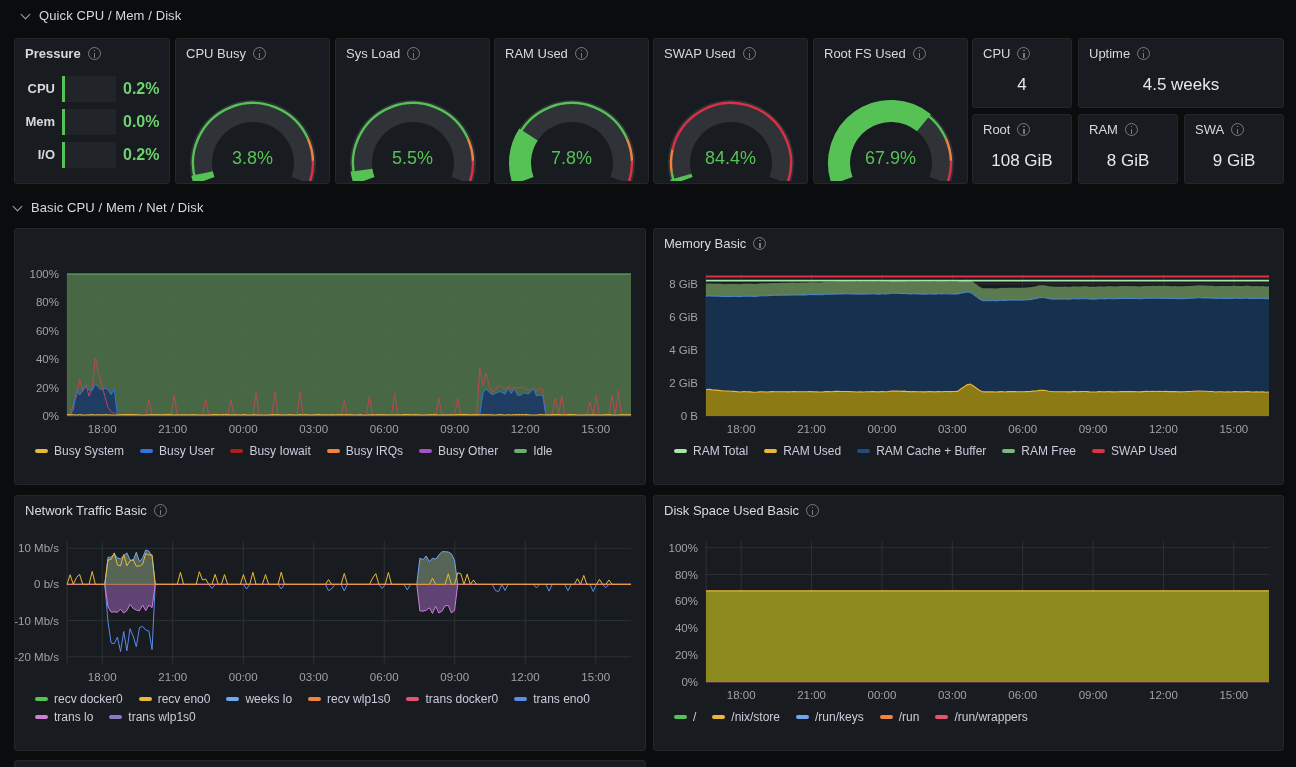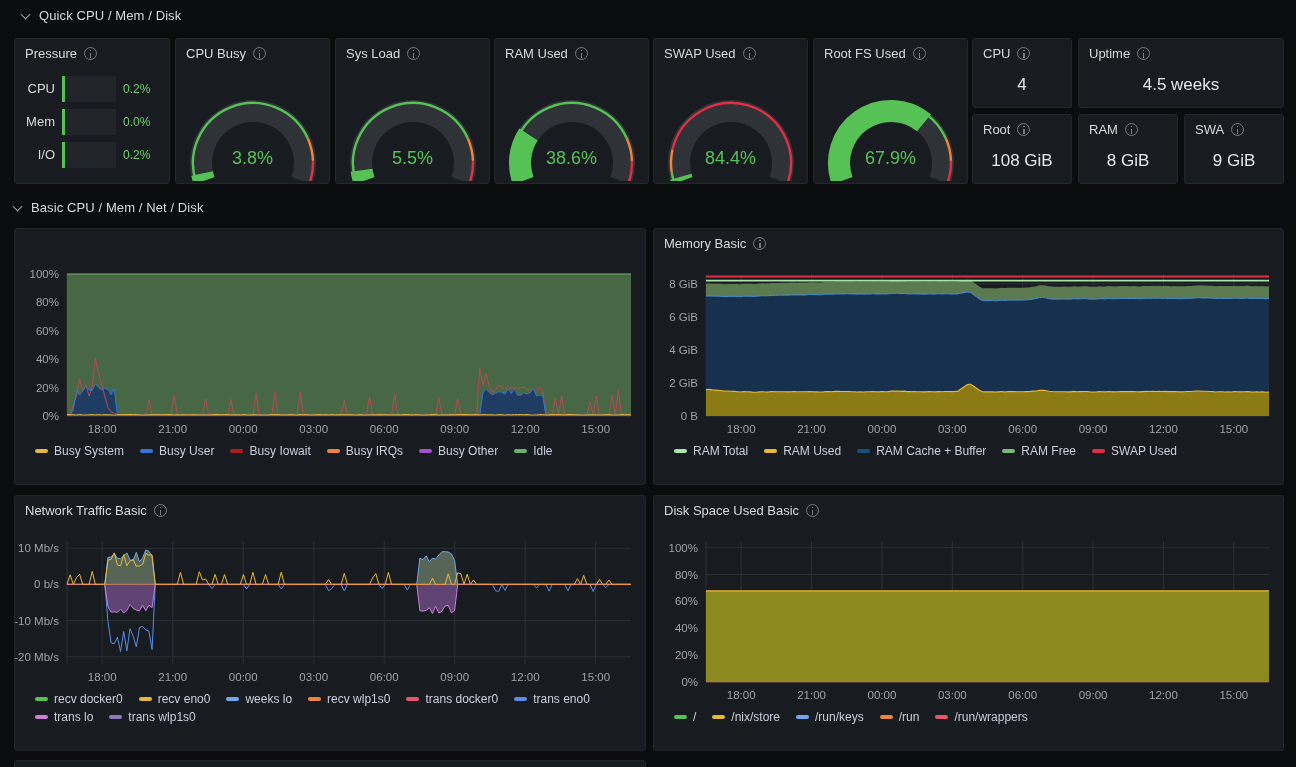--- a/index.html
+++ b/index.html
@@ -57,21 +57,21 @@
   }
 
   
   .bargauge-list { padding: 4px 10px 0 6px; }
   .bg-row { display: flex; align-items: center; height: 33px; gap: 7px; }
   .bg-label { width: 34px; text-align: right; font-size: 13px; color: #d8d9da; }
   .bg-track {
     flex: 1; height: 26px; background: #212429;
     border-left: 3px solid #56c256; position: relative;
   }
-  .bg-val { width: 36px; font-size: 12px; color: #6fd16f; text-align: left; }
+  .bg-val { width: 36px; font-size: 16px; color: #6fd16f; text-align: left; }
 
   
   .gauge-wrap {
     position: relative; width: 100%; height: calc(100% - 29px);
     display: flex; align-items: center; justify-content: center;
   }
   .gauge-wrap svg { display: block; }
   .gauge-text {
     position: absolute; width: 100%; text-align: center;
     bottom: 14px; font-size: 18px; color: #56c256; font-weight: 400;
@@ -98,21 +98,21 @@
 </head>
 <body>
 
 <div class="dash">
 
   <div class="row-header" style="top:0;">
     <span class="chev"></span>
     <span>Quick CPU / Mem / Disk</span>
   </div>
 
-  <div class="panel" style="left:14px; top:38px; width:156px; height:146px;">
+  <div class="panel" style="left:14px; top:38px; width:156px; height:146px;font-weight:bold;">
     <div class="panel-title">
       <span class="ttl">Pressure</span>
       <span class="info-icon"></span>
     </div>
     <div class="bargauge-list">
       <div class="bg-row">
         <span class="bg-label">CPU</span>
         <span class="bg-track"></span>
         <span class="bg-val">0.2%</span>
       </div>
@@ -169,21 +169,21 @@
       <span class="info-icon"></span>
     </div>
     <div class="gauge-wrap">
         <svg width="140" height="110" viewBox="0 0 140 110">
           <path d="M 21.13598371913276 109.78504745293478 A 52 52 0 1 1 118.86401628086725 109.78504745293478" fill="none" stroke="#2f3338" stroke-width="22"></path>
           <path d="M 13.618442752845496 112.52120859954012 A 60 60 0 0 1 124.81272745855605 67.59580141545199" fill="none" stroke="#56c256" stroke-width="2.4"></path>
           <path d="M 124.81272745855605 67.59580141545199 A 60 60 0 0 1 129.96344962114574 89.90603019784994" fill="none" stroke="#ef843c" stroke-width="2.4"></path>
           <path d="M 129.96344962114574 89.90603019784994 A 60 60 0 0 1 126.3815572471545 112.52120859954013" fill="none" stroke="#e02f44" stroke-width="2.4"></path>
           <path d="M 21.13598371913276 109.78504745293478 A 52 52 0 0 1 26.50814440678164 63.496342391569456" fill="none" stroke="#56c256" stroke-width="22" stroke-linecap="butt"></path>
         </svg>
-      <div class="gauge-text" style="color: rgb(86, 194, 86);">38.6%</div>
+      <div class="gauge-text" style="color: rgb(86, 194, 86);">7.8%</div>
     </div>
   </div>
 
   <div class="panel gauge-panel" style="left:653px; top:38px; width:155px; height:146px;">
     <div class="panel-title">
       <span class="ttl">SWAP Used</span>
       <span class="info-icon"></span>
     </div>
     <div class="gauge-wrap">
         <svg width="140" height="110" viewBox="0 0 140 110">

